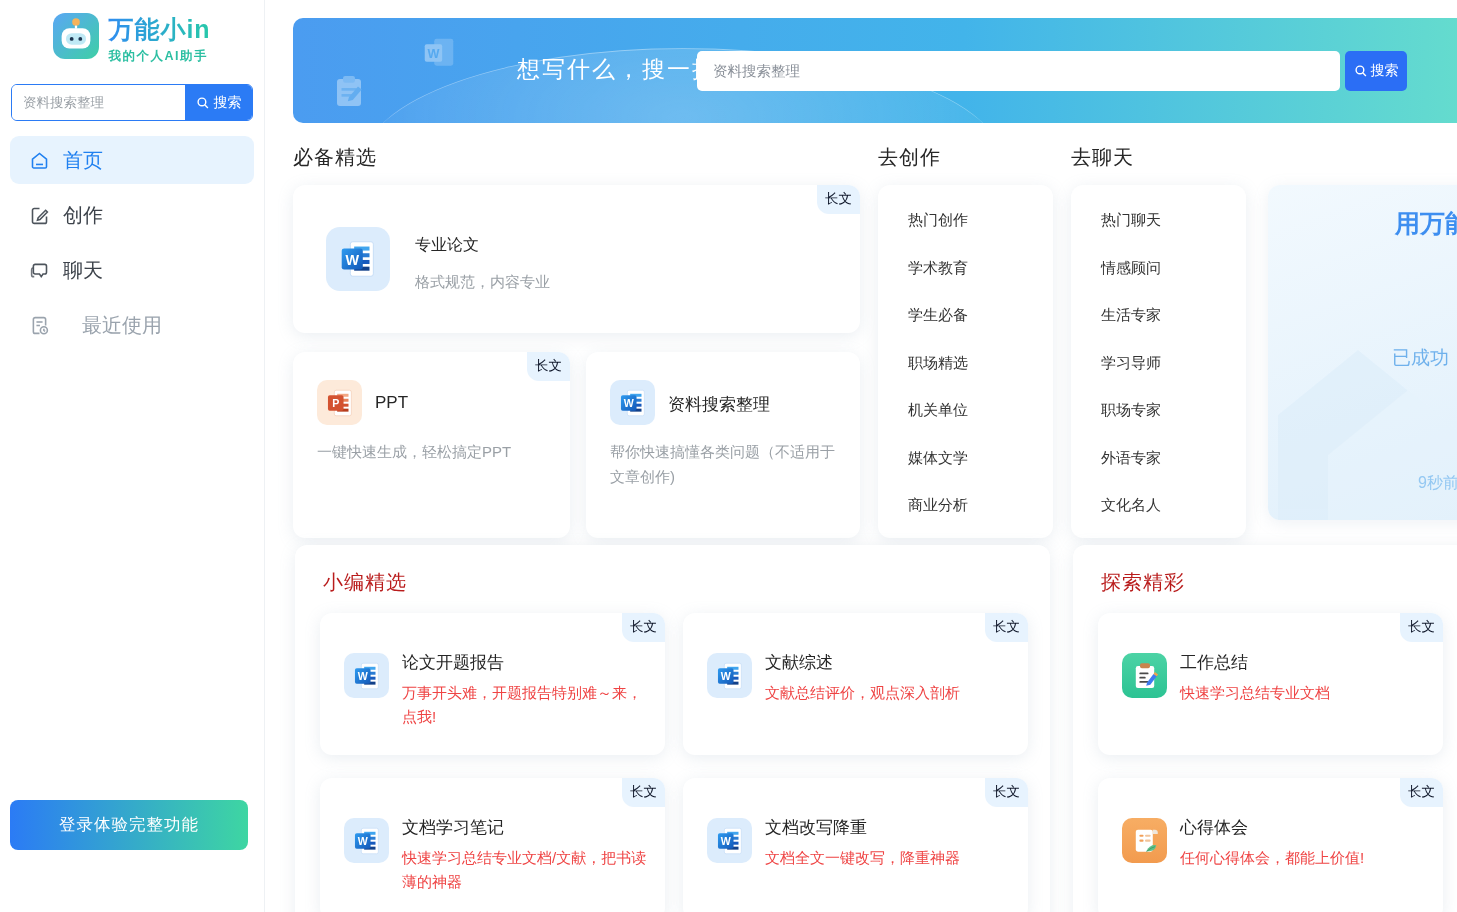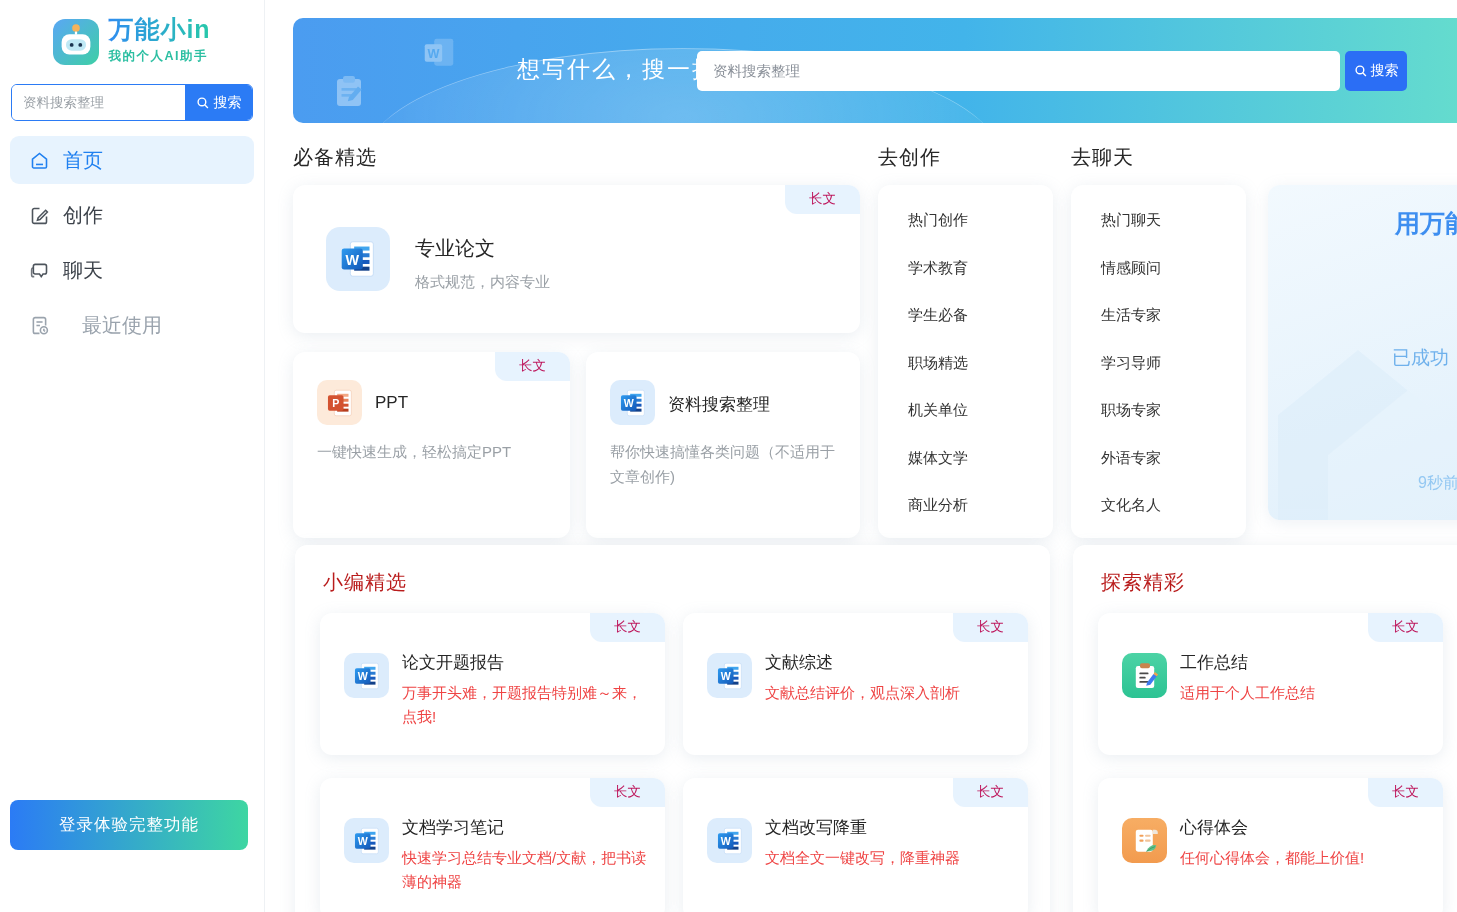--- a/index.html
+++ b/index.html
@@ -2,21 +2,21 @@
 <html><head>
 <meta charset="utf-8">
 <style>
   * { margin:0; padding:0; box-sizing:border-box; }
   html,body { width:1457px; height:912px; overflow:hidden; background:#fff;
     font-family:"Liberation Sans","DejaVu Sans",sans-serif; color:#333; }
 
   
   .sidebar { position:absolute; left:0; top:0; bottom:0; width:265px; background:#fff;
     border-right:1px solid #eef1f4; z-index:5; }
-  .logo-row { display:flex; align-items:flex-end; justify-content:center; gap:9px; padding-top:13px; }
+  .logo-row { display:flex; align-items:flex-start; justify-content:center; gap:9px; padding-top:13px; }
   .logo-tile { width:46px; height:46px; border-radius:12px;
     background:linear-gradient(135deg,#5aa7f4 0%,#3ecfa6 100%); flex:0 0 auto; }
   .brand-text { display:flex; flex-direction:column; }
   .brand-name { font-size:25px; font-weight:bold; letter-spacing:1px;
     background:linear-gradient(90deg,#2f8df0,#28c9a9);
     -webkit-background-clip:text; background-clip:text; color:transparent; }
   .brand-tagline { font-size:12.5px; font-weight:bold; color:#2cbfa2; letter-spacing:1.5px; margin-top:2px; }
 
   .side-search { margin:19px 11px 0 11px; height:37px; display:flex; border:1px solid #2b7bf5;
     border-radius:6px; overflow:hidden; background:#fff; }
@@ -59,33 +59,33 @@
     border-radius:5px; background:#2b6ef5; color:#fff; font-size:14px; display:flex; align-items:center;
     justify-content:center; gap:3px; cursor:pointer; font-family:inherit; }
 
   .sec-title { position:absolute; font-size:20px; color:#262626; font-weight:500; letter-spacing:1px; }
   #t-ess { left:28px; top:144px; }
   #t-create { left:613px; top:144px; }
   #t-chat { left:806px; top:144px; }
 
   .card { position:absolute; background:#fff; border-radius:12px;
     box-shadow:0 3px 16px rgba(140,160,185,.18); cursor:pointer; }
-  .badge { position:absolute; top:0; right:0; background:#e7f3fe; color:#be185d; font-size:13.5px;
-    padding:5px 24px 6px; border-radius:0 12px 0 12px; }
+  .badge { position:absolute; top:0; right:0; background:#e7f3fe; color:#0f172a; font-size:13.5px;
+    padding:5px 8px 6px; border-radius:0 12px 0 12px; }
 
   .icon-tile { border-radius:10px; display:flex; align-items:center; justify-content:center; }
   .tile-word { background:#dcecfc; }
   .tile-ppt { background:#fdeada; }
   .tile-green { background:linear-gradient(180deg,#4cd3a5,#2cc393); }
   .tile-orange { background:linear-gradient(180deg,#f7ad64,#f29b4e); }
 
   
   #card-paper { left:28px; top:185px; width:567px; height:148px; }
   #card-paper .icon-tile { position:absolute; left:33px; top:42px; width:64px; height:64px; border-radius:14px; }
-  #card-paper .c-title { position:absolute; left:122px; top:50px; font-size:20px; color:#262626; }
+  #card-paper .c-title { position:absolute; left:122px; top:50px; font-size:16px; color:#262626; }
   #card-paper .c-desc { position:absolute; left:122px; top:88px; font-size:15px; color:#9aa0a6; }
 
   
   .card-md { top:352px; width:277px; height:186px; }
   #card-ppt { left:28px; }
   #card-search { left:321px; width:274px; }
   .card-md .icon-tile { position:absolute; left:24px; top:28px; width:45px; height:45px; }
   .card-md .c-title { position:absolute; left:82px; top:41px; font-size:17px; color:#262626; }
   .card-md .c-desc { position:absolute; left:24px; top:88px; right:20px; font-size:15px;
     color:#9aa0a6; line-height:1.65; }
@@ -393,21 +393,21 @@
     <h2 class="panel-title">探索精彩</h2>
 
     <div class="card card-sm r1 c1">
       <span class="badge">长文</span>
       <div class="icon-tile tile-green">
         <svg viewBox="0 0 48 48" width="34" height="34">
             <use href="#sym-clipboard"></use>
           </svg>
       </div>
       <div class="c-title">工作总结</div>
-      <div class="c-desc">适用于个人工作总结</div>
+      <div class="c-desc">快速学习总结专业文档</div>
     </div>
 
     <div class="card card-sm r2 c1">
       <span class="badge">长文</span>
       <div class="icon-tile tile-orange">
         <svg viewBox="0 0 48 48" width="34" height="34">
             <use href="#sym-scroll"></use>
           </svg>
       </div>
       <div class="c-title">心得体会</div>

